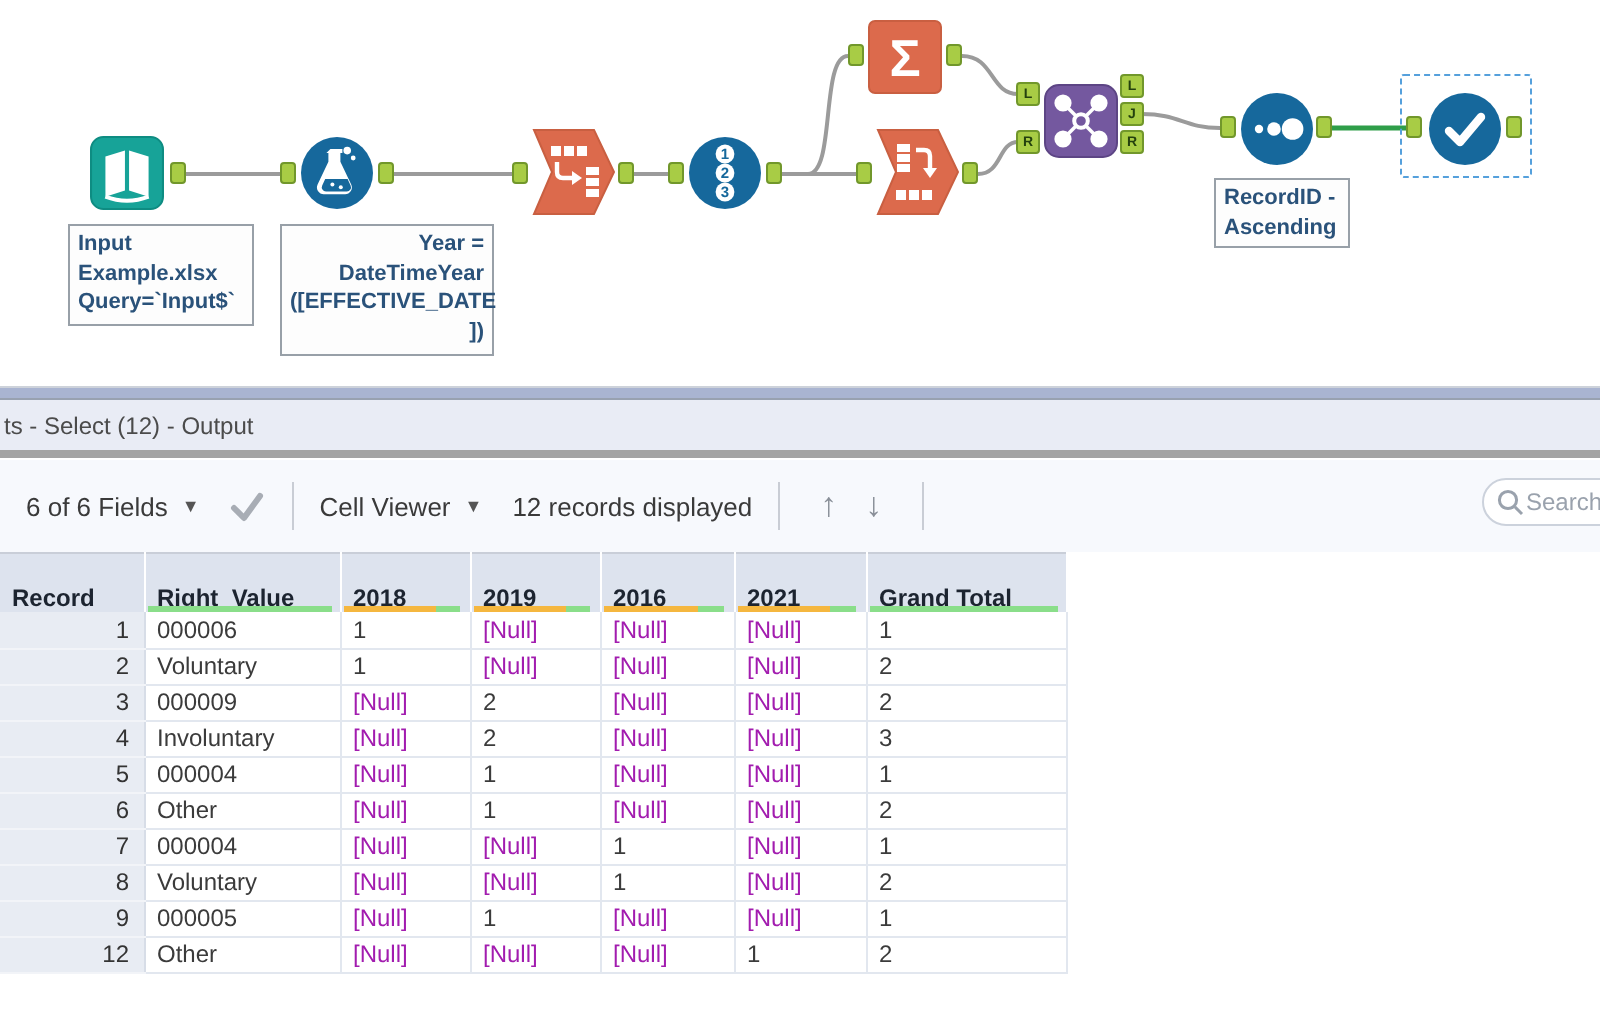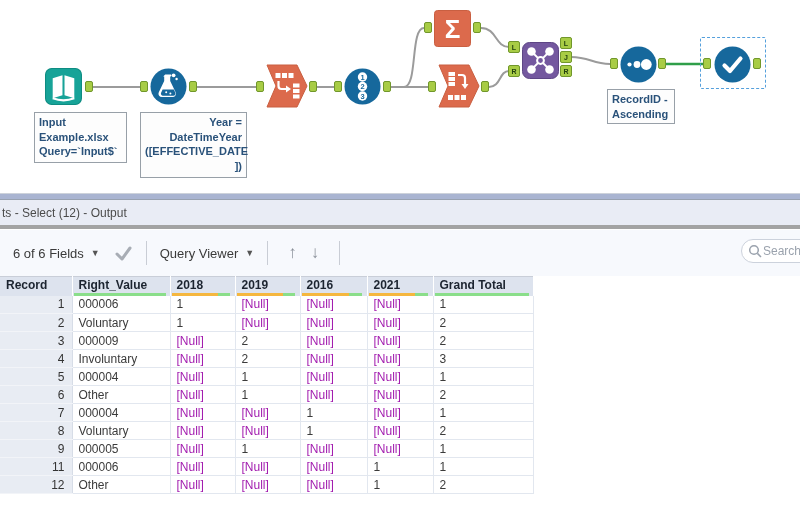--- a/index.html
+++ b/index.html
@@ -39,21 +39,21 @@
   .search-box input { border:none; outline:none; width:55px; font-size:12px;
          color:#6b7280; background:transparent; font-family:inherit; }
   .search-box input::placeholder { color:#9aa2ad; }
 
   
   .grid-wrap { position:absolute; left:0; top:276px; width:800px; height:242px; background:#fff; }
   table { border-collapse:collapse; table-layout:fixed; font-size:12px; }
   th { height:19px; background:#dde3ee; border-right:1px solid #fff;
        border-top:1px solid #c9ced8; text-align:left; position:relative;
        color:#1c2430; font-weight:bold; vertical-align:top; }
-  .col-label { padding:1px 0 0 6px; white-space:nowrap; overflow:hidden; }
+  .col-label { padding:1px 0 0 6px; white-space:nowrap; overflow:hidden;margin-top:14px; }
   .qbar { position:absolute; left:1px; right:4px; bottom:0; height:3px; display:flex; }
   .qbar span { display:block; height:3px; }
   .q-green  { background:#8ade8a; }
   .q-orange { background:#f5b73f; }
   td { height:18px; border-right:1px solid #e2e7ef; border-bottom:1px solid #e2e7ef;
        padding:0 0 0 6px; color:#3b3b3b; white-space:nowrap; overflow:hidden; background:#fff; }
   td.null { color:#a21caf; }
   td.record-cell { background:#e8ecf3; text-align:right; padding:0 7px 0 0;
        border-right:1px solid #d7dde7; border-bottom:1px solid #f2f4f8; color:#333; }
 </style>
@@ -227,22 +227,25 @@
   <div class="toolbar">
     <div class="tb-item" style="margin-left:13px;">
       <span>6 of 6 Fields</span>
       <span class="caret">▼</span>
     </div>
     <svg width="19" height="17" style="margin-left:14px;">
       <path d="M3 9 L8 14 L16 3" stroke="#a8adb5" stroke-width="3" fill="none" stroke-linecap="round" stroke-linejoin="round"></path>
     </svg>
     <div class="tb-sep"></div>
     <div class="tb-item">
-      <span>Query Viewer</span>
+      <span>Cell Viewer</span>
       <span class="caret">▼</span>
+    </div>
+    <div class="tb-item" style="margin-left:15px;">
+      <span>12 records displayed</span>
     </div>
     <div class="tb-sep"></div>
     <span class="tb-arrow">↑</span>
     <span class="tb-arrow">↓</span>
     <div class="tb-sep"></div>
     <div class="search-box">
       <svg width="15" height="15">
         <circle cx="6" cy="6" r="4.3" stroke="#9aa2ad" stroke-width="1.5" fill="none"></circle>
         <line x1="9.4" y1="9.4" x2="13" y2="13" stroke="#9aa2ad" stroke-width="1.5"></line>
       </svg>
@@ -385,29 +388,20 @@
           <tr>
             <td class="record-cell">9</td>
             <td>000005</td>
             <td class="null">[Null]</td>
             <td>1</td>
             <td class="null">[Null]</td>
             <td class="null">[Null]</td>
             <td>1</td>
           </tr>
           <tr>
-            <td class="record-cell">11</td>
-            <td>000006</td>
-            <td class="null">[Null]</td>
-            <td class="null">[Null]</td>
-            <td class="null">[Null]</td>
-            <td>1</td>
-            <td>1</td>
-          </tr>
-          <tr>
             <td class="record-cell">12</td>
             <td>Other</td>
             <td class="null">[Null]</td>
             <td class="null">[Null]</td>
             <td class="null">[Null]</td>
             <td>1</td>
             <td>2</td>
           </tr>
         </tbody>
     </table>

